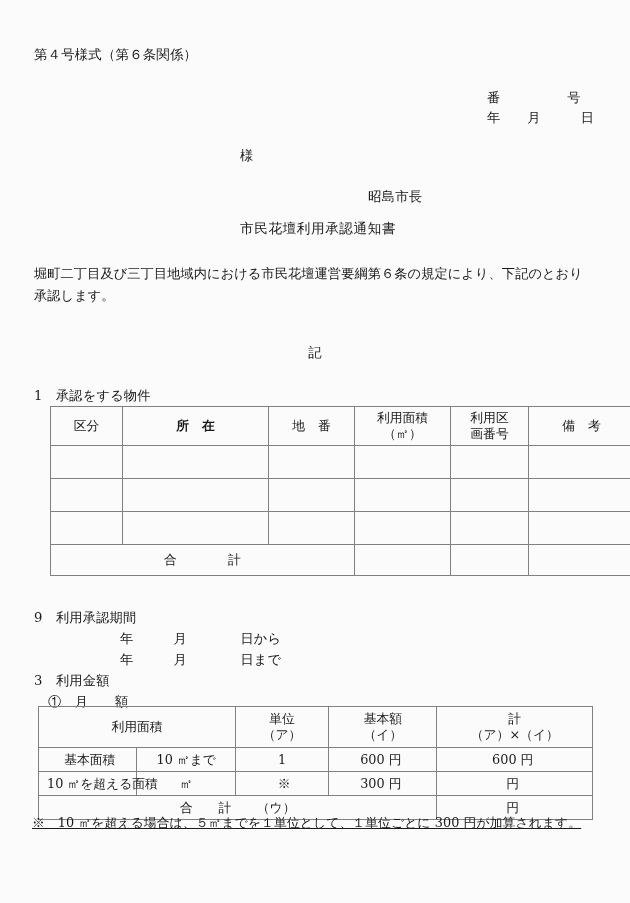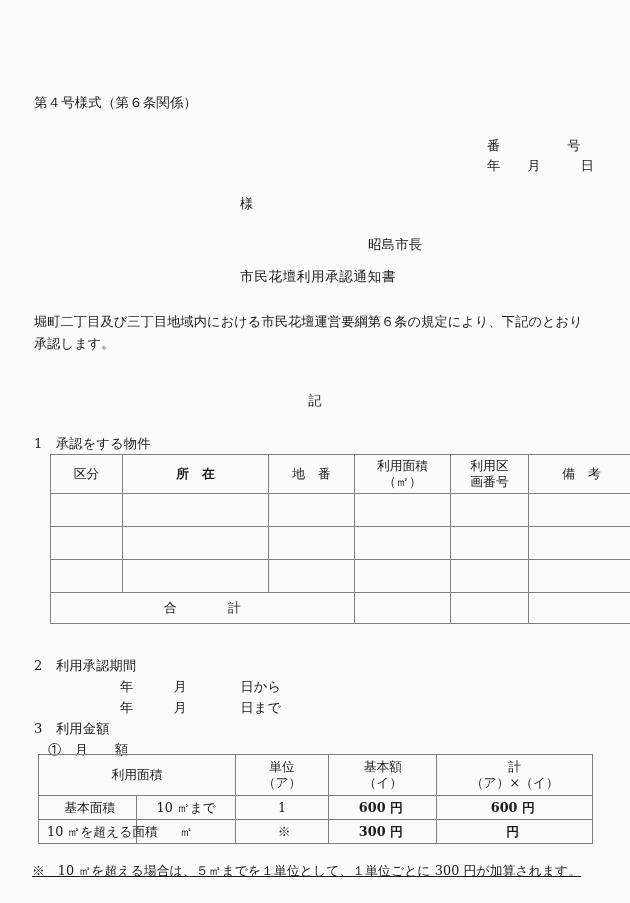--- a/index.html
+++ b/index.html
@@ -13,21 +13,20 @@
     font-family: "DejaVu Serif", "Liberation Serif", serif;
     color: #1a1a1a;
     position: relative;
     overflow: hidden;
   }
   .page {
     position: relative;
     width: 630px;
     height: 758px;
     box-sizing: border-box;
-    margin-top: 48px;
   }
 
   
   .txt {
     position: absolute;
     white-space: pre;
     line-height: 1.0;
     font-size: 13.2px;
     letter-spacing: 0.2px;
   }
@@ -140,21 +139,21 @@
     width: 555px;
   }
   #fee-table td { height: 23px; }
   #fee-table tr.head td { height: 40px; }
   .fc-area1 { width: 162px; }
   .fc-area2 { width: 110px; }
   .fc-unit  { width: 72px; }
   .fc-base  { width: 85px; }
   .fc-total { width: 126px; }
   .left   { text-align: right; padding-left: 8px !important; }
-  .right  { text-align: center; padding-right: 8px !important; font-weight: bold; }
+  .right  { text-align: center; padding-right: 8px !important; }
   .two-line { line-height: 1.45; }
 </style>
 </head>
 <body>
 
 <div class="page">
 
   <div class="txt" id="form-number">第４号様式（第６条関係）</div>
 
   <div class="txt" id="doc-number">番　　　　　号</div>
@@ -214,21 +213,21 @@
       </tr>
       <tr class="total">
         <td colspan="3">合　　　　計</td>
         <td></td>
         <td></td>
         <td></td>
       </tr>
     </tbody>
   </table>
 
-  <div class="txt" id="section2-heading">2　利用承認期間</div>
+  <div class="txt" id="section2-heading">9　利用承認期間</div>
   <div class="txt" id="section2-line1">年　　　月　　　　日から</div>
   <div class="txt" id="section2-line2">年　　　月　　　　日まで</div>
 
   <div class="txt" id="section3-heading">3　利用金額</div>
   <div class="txt" id="section3-sub">①　月　　額</div>
 
   <table class="grid" id="fee-table">
     <tbody>
       <tr class="head">
         <td class="fc-area1" colspan="2">利用面積</td>
@@ -246,18 +245,22 @@
         <td class="fc-base right">600 円</td>
         <td class="fc-total right">600 円</td>
       </tr>
       <tr>
         <td class="fc-area1 left">10 ㎡を超える面積</td>
         <td class="fc-area2">㎡</td>
         <td class="fc-unit left">※</td>
         <td class="fc-base right">300 円</td>
         <td class="fc-total right">円</td>
       </tr>
+      <tr>
+        <td colspan="4">合　　計　　（ウ）</td>
+        <td class="fc-total right">円</td>
+      </tr>
     </tbody>
   </table>
 
   <div class="txt" id="footnote">※　10 ㎡を超える場合は、５㎡までを１単位として、１単位ごとに 300 円が加算されます。</div>
 
 </div>
 
 </body></html>

